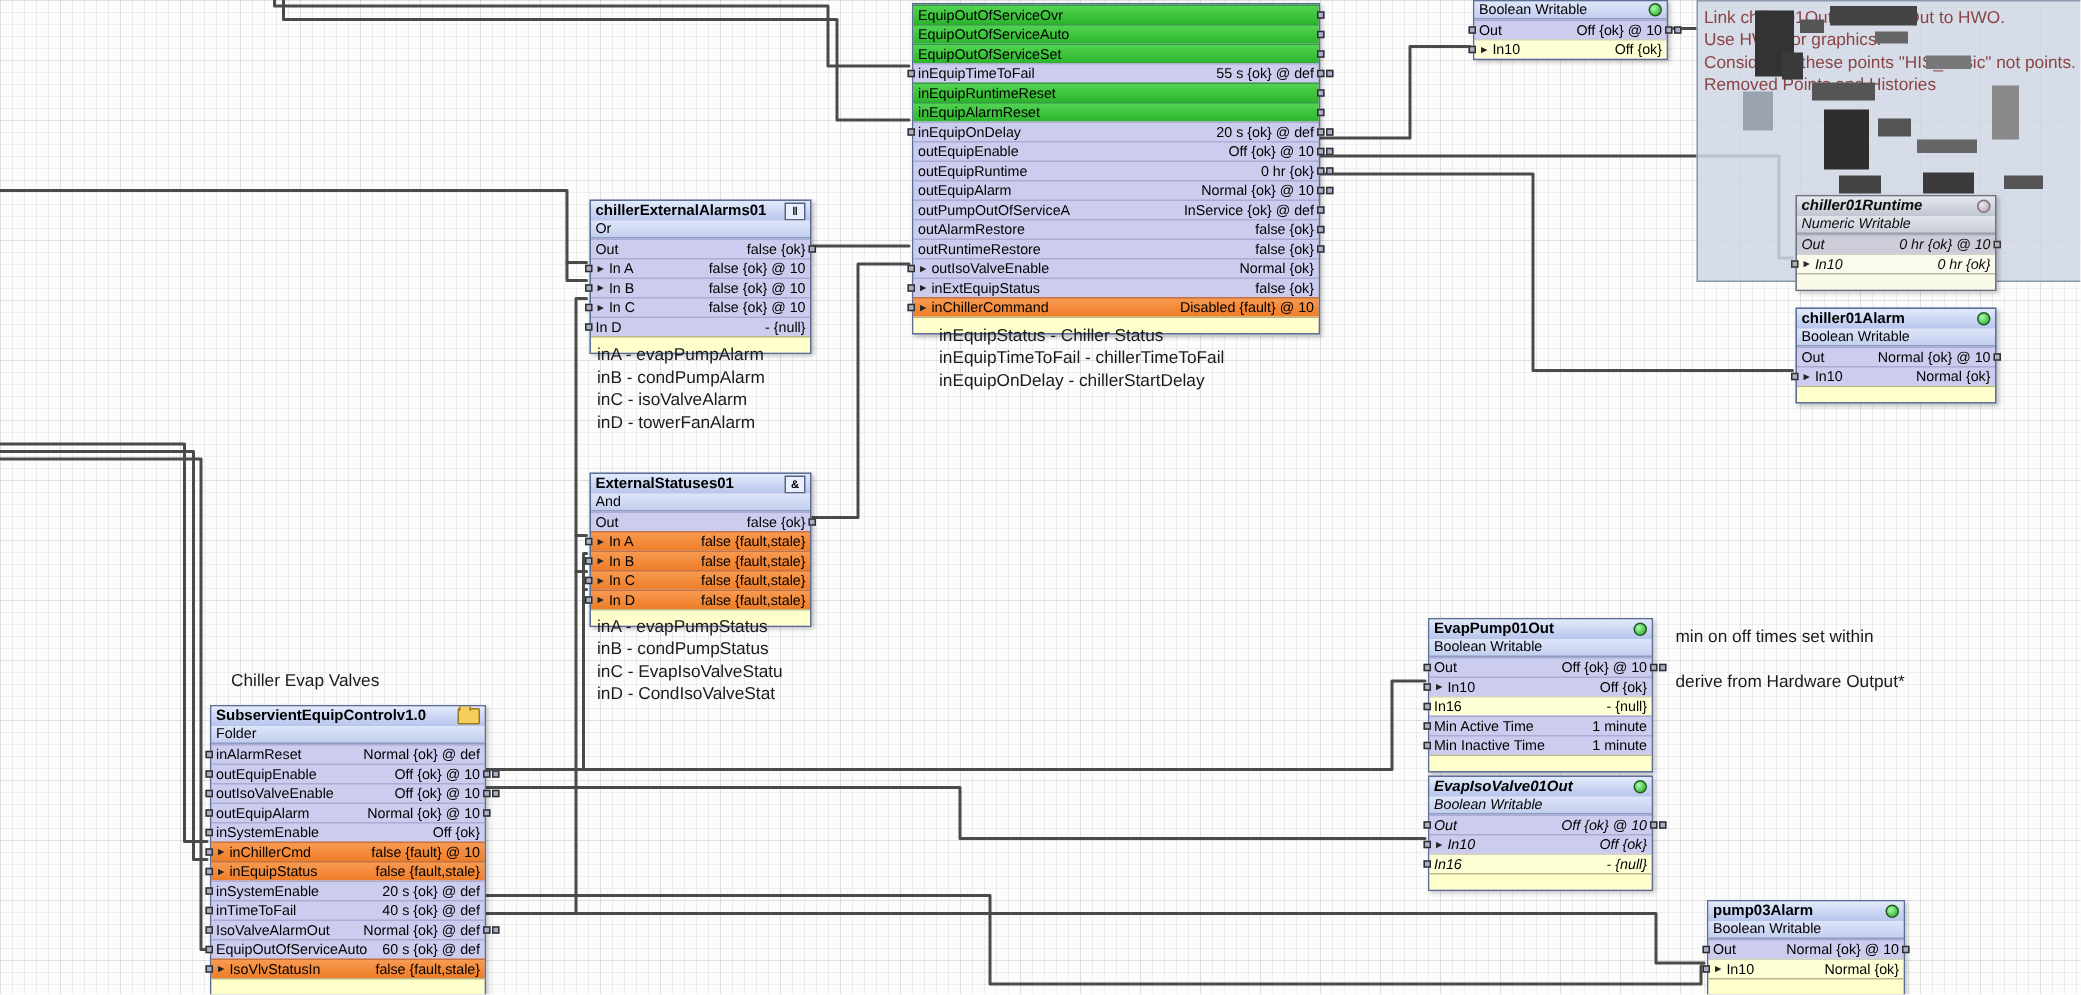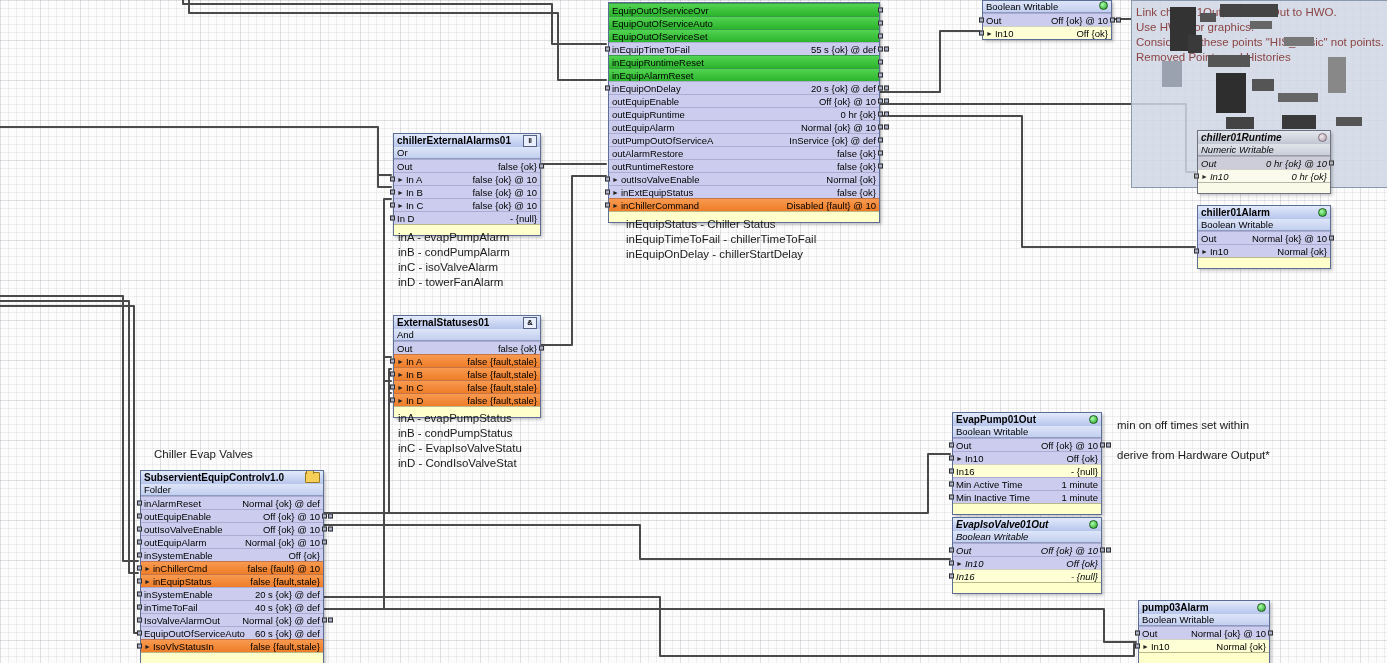--- a/index.html
+++ b/index.html
@@ -21,21 +21,21 @@
   .overlay-note{position:absolute;left:4px;top:4px;font-size:11.5px;line-height:15px;white-space:nowrap;z-index:1;}
   .thumb{position:absolute;z-index:2;}
 
   .annotation{position:absolute;z-index:4;font-size:11.5px;line-height:15px;color:#1a1a1a;white-space:nowrap;}
 
   .block{position:absolute;z-index:3;border:1px solid #5c6e96;background:#ccccee;
     box-shadow:1.5px 1.5px 3px rgba(0,0,0,0.25);font-size:9.5px;color:#000;box-sizing:content-box;}
   .block.muted{filter:saturate(0.35) contrast(0.92) brightness(1.03);}
   .bhdr{height:13px;display:flex;align-items:center;padding:0 3px;
     background:linear-gradient(#e2eafb,#b7c5ec);font-weight:bold;font-size:10px;white-space:nowrap;overflow:hidden;}
-  .btype{height:11px;display:flex;align-items:flex-start;padding:0 3px;
+  .btype{height:11px;display:flex;align-items:center;padding:0 3px;
     background:linear-gradient(#dde5f8,#c3cfef);border-bottom:1px solid #8d9bc0;font-size:9.5px;white-space:nowrap;}
   .row{position:relative;height:12px;display:flex;align-items:center;padding:0 3px;
     border-top:1px solid rgba(90,90,140,0.28);white-space:nowrap;justify-content:flex-end;}
   .row.purple{background:#ccccee;}
   .row.green{background:linear-gradient(#52d452,#2cb42c);}
   .row.orange{background:linear-gradient(#f89a50,#ee7d28);}
   .row.yellow{background:#ffffd6;}
   .lbl{flex:1;overflow:hidden;}
   .val{margin-left:4px;text-align:right;}
   .arr{font-size:7px;margin-right:2px;color:#222;line-height:1;}

